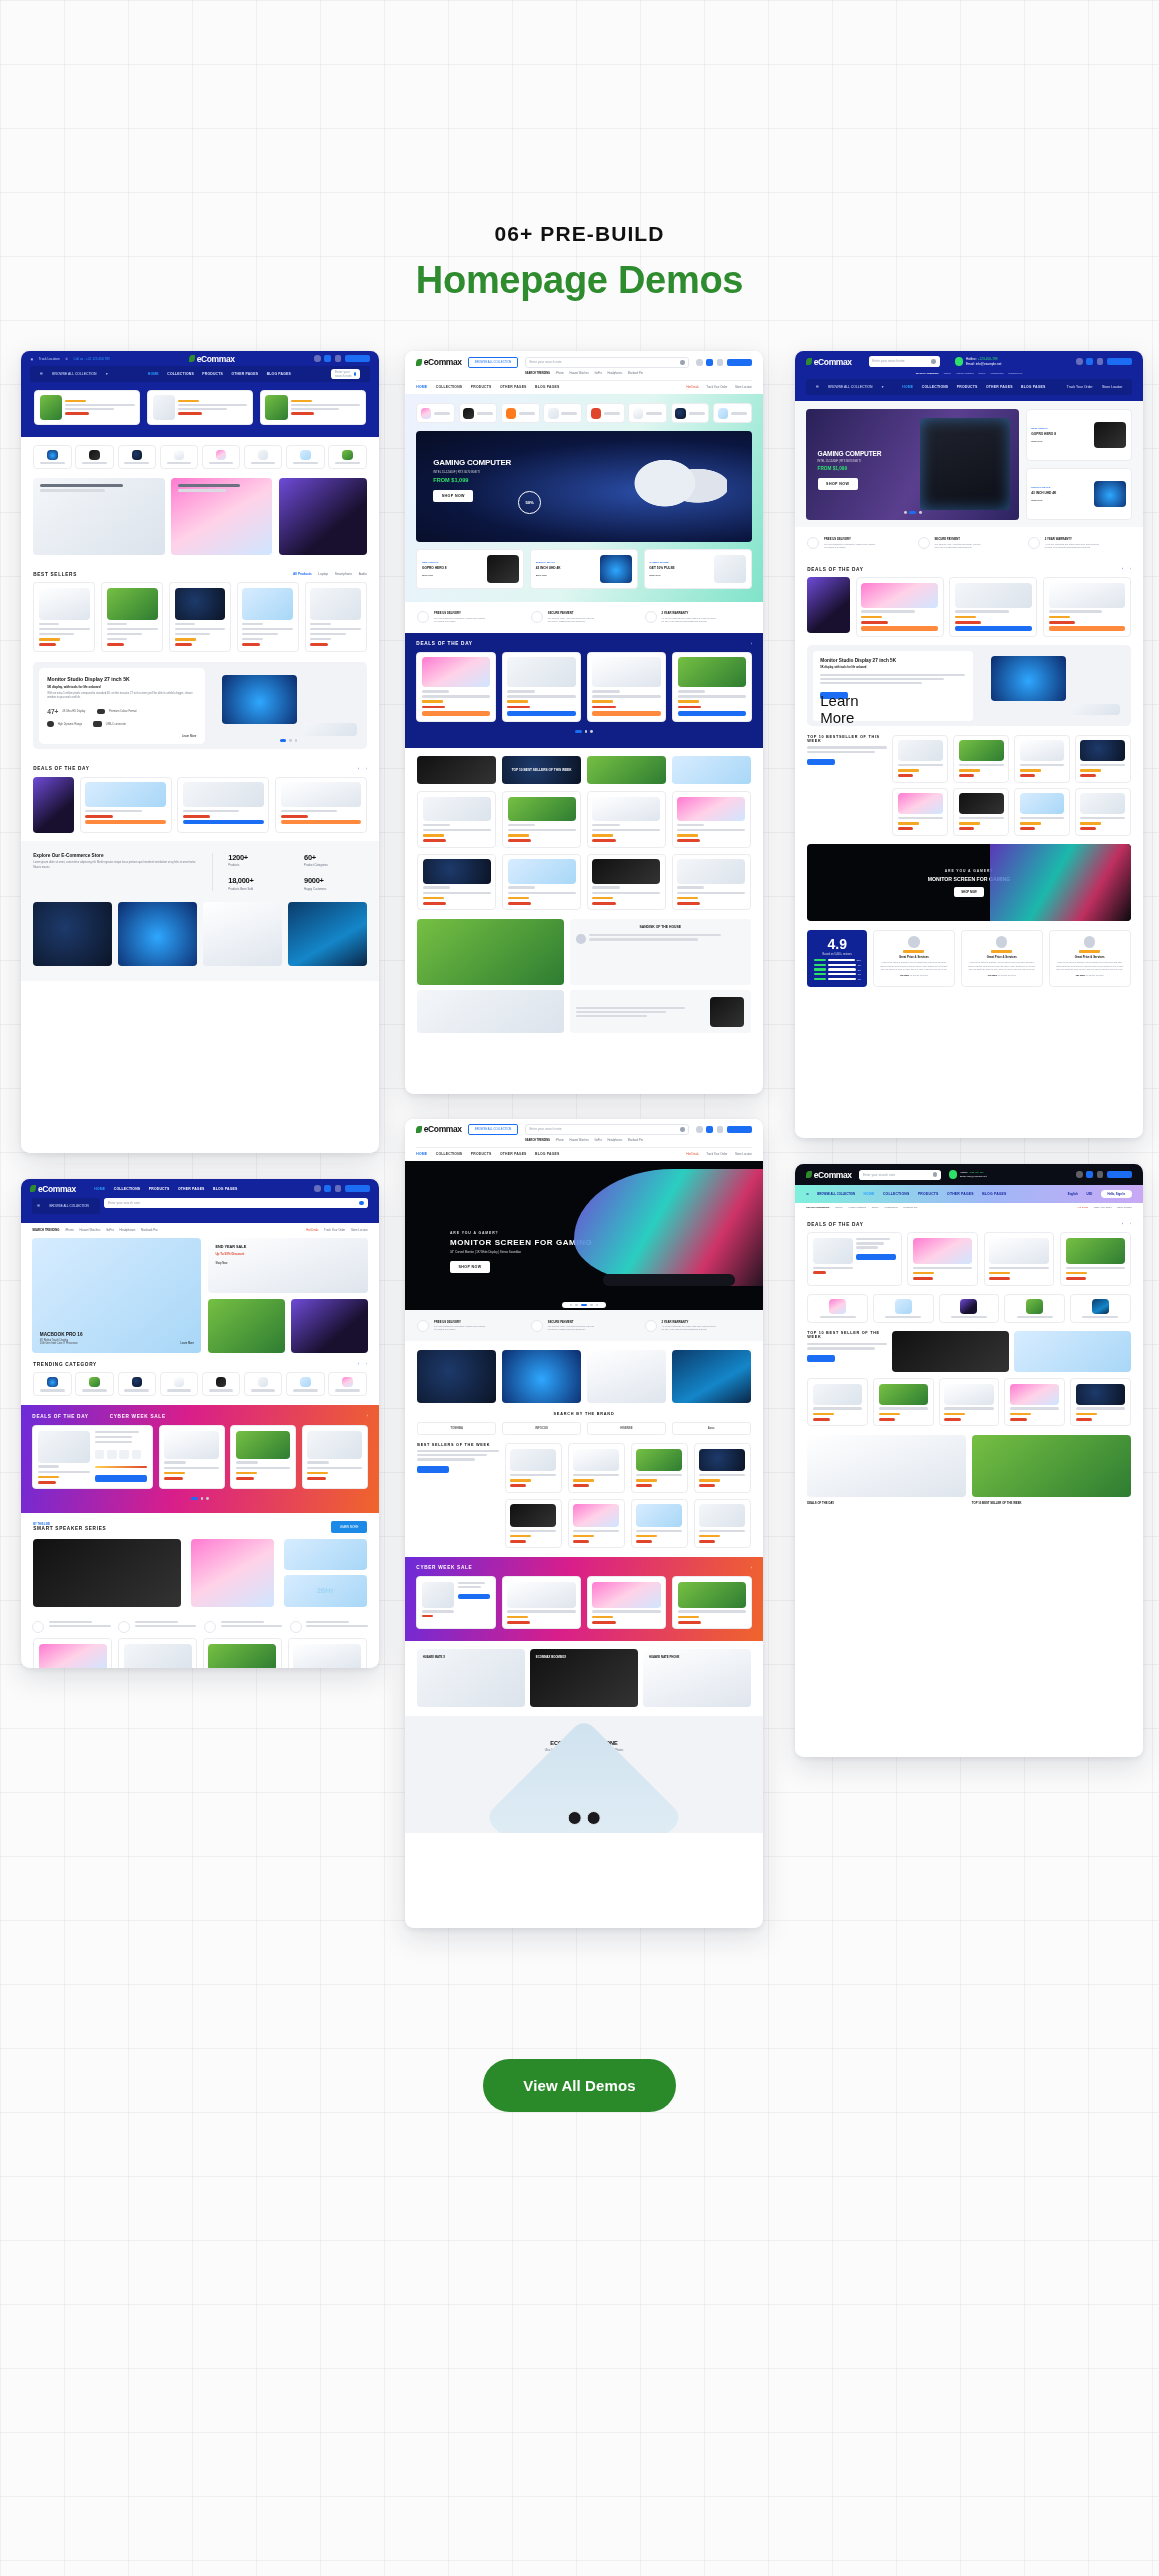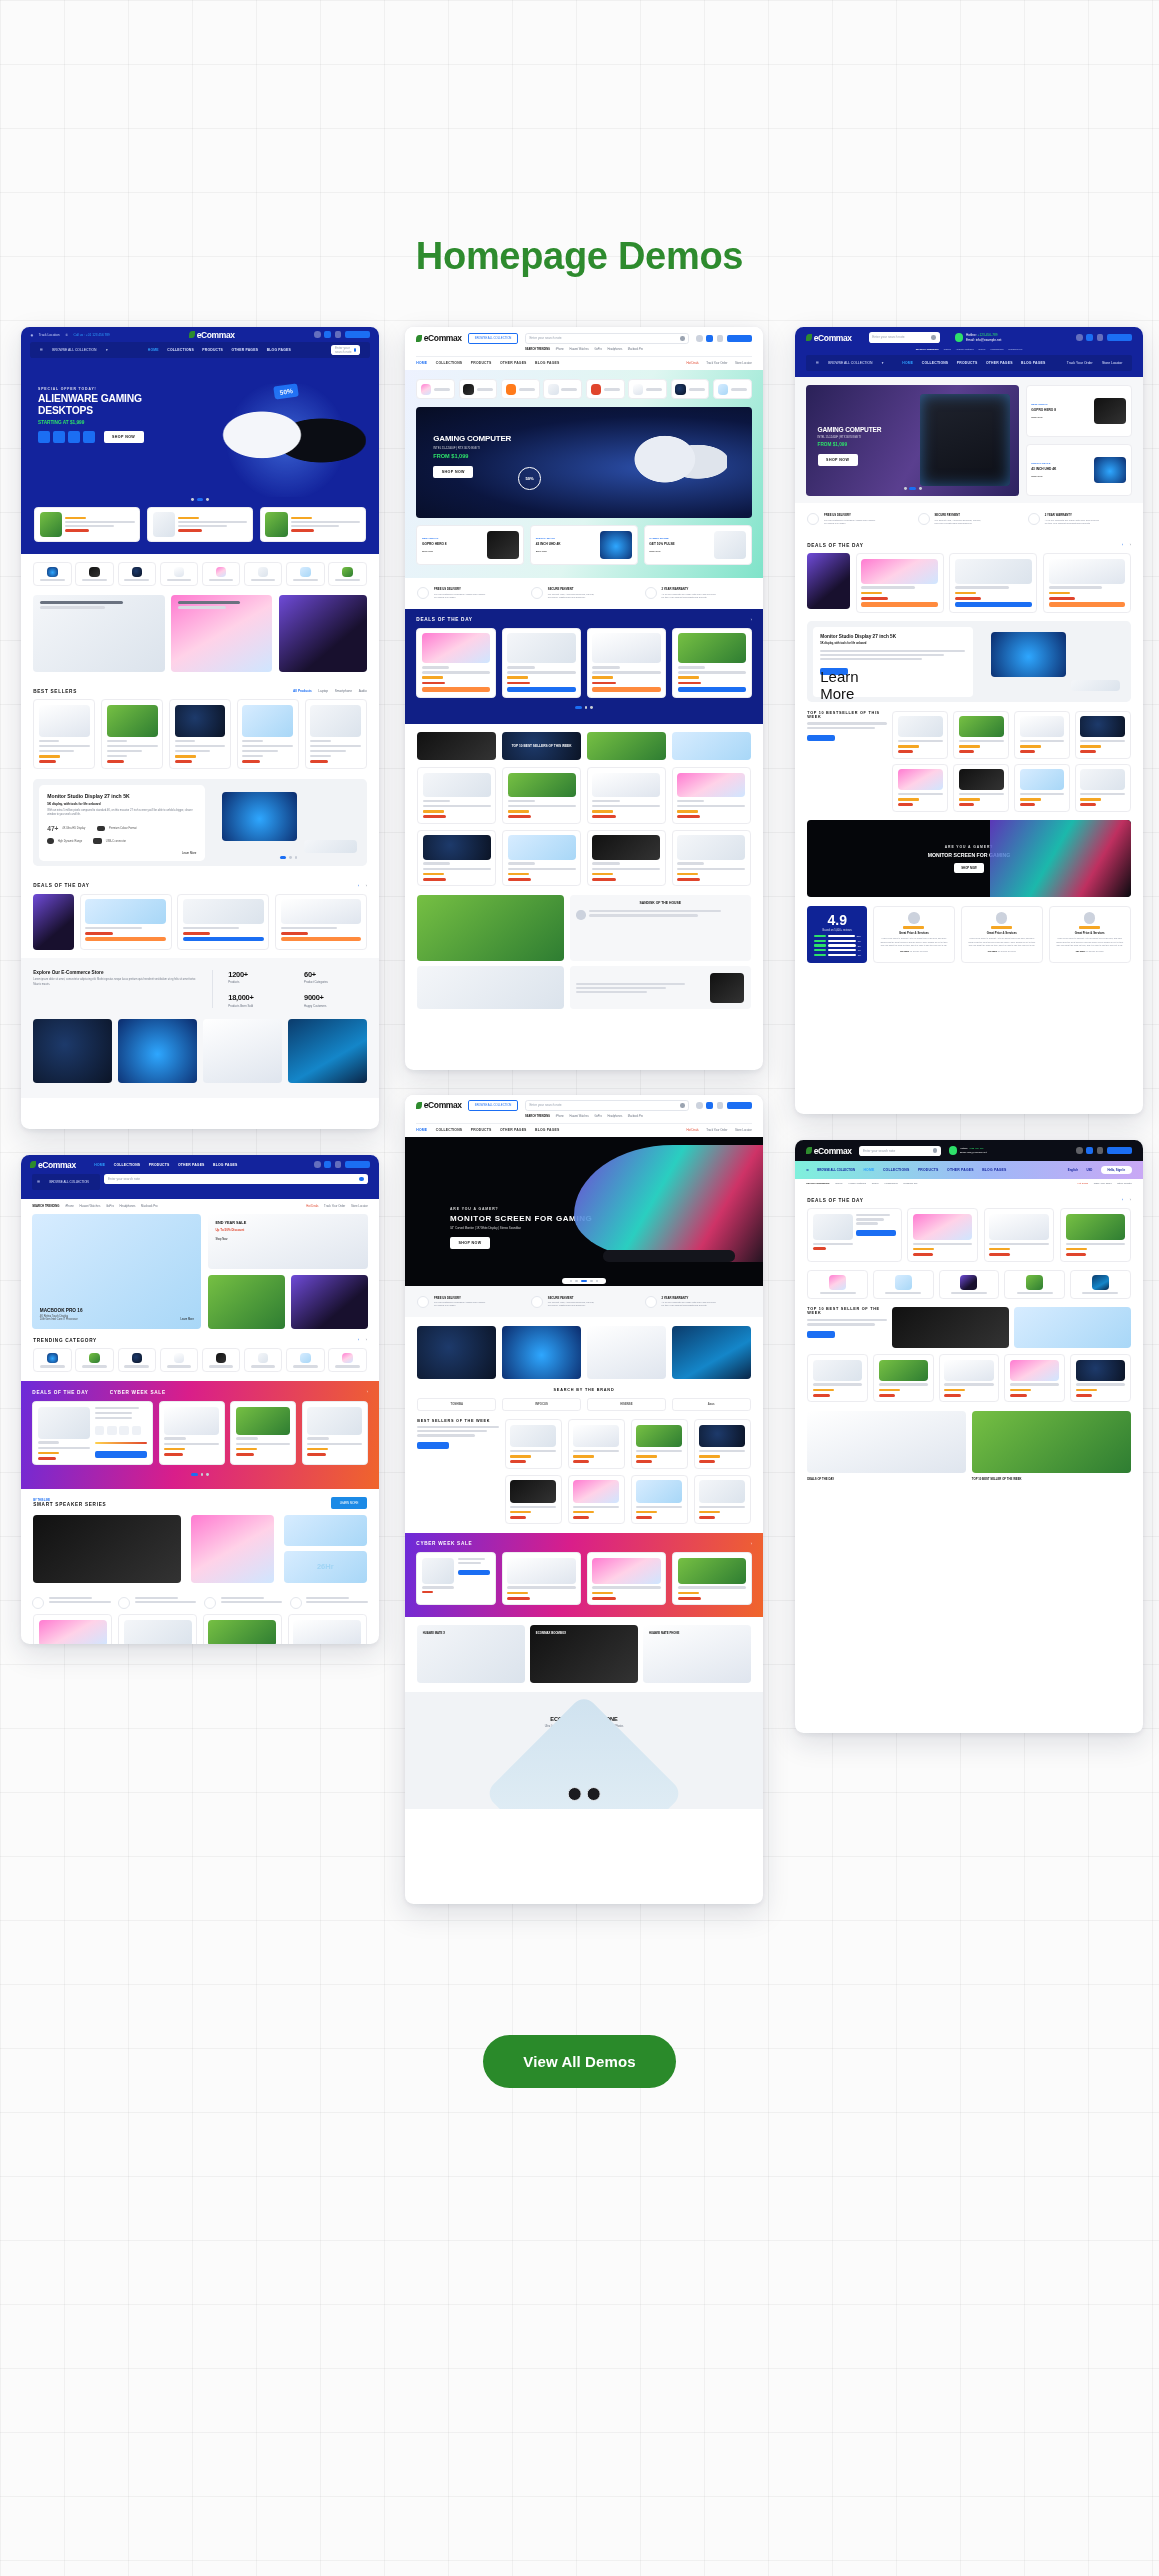--- a/index.html
+++ b/index.html
@@ -159,20 +159,21 @@
     background:#2a8a2a; color:#fff; border:none;
     font-family:"Liberation Sans", sans-serif;
     font-size:15px; font-weight:600; letter-spacing:0.1px;
     padding:18px 40px; border-radius:28px; cursor:pointer;
   }
 </style>
 </head>
 <body>
 
 <div class="page-head">
+  <div class="eyebrow">06+ PRE-BUILD</div>
   <div class="main-title">Homepage Demos</div>
 </div>
 
 <div class="gallery">
 
   <div class="shot col1" style="top:0; height:802px;">
 
     <div class="navy">
       <div class="topbar" style="color:#cfd8ff;">
         <span>◉</span>
@@ -206,42 +207,20 @@
             <span>BLOG PAGES</span>
           </span>
           <span style="flex:1"></span>
           <span class="search-pill" style="max-width:90px;">
             <span>Enter your search note</span>
             <i class="ico round" style="width:4.7px;height:4.7px;"></i>
           </span>
         </div>
       </div>
 
-      <div class="hero" style="height:141px; padding:21px 0 0 17px; color:#fff;">
-        <div class="kicker">SPECIAL OFFER TODAY!</div>
-        <div class="h1" style="max-width:132px;">ALIENWARE GAMING DESKTOPS</div>
-        <div class="price" style="font-size:4.7px">STARTING AT $1,999</div>
-        <div style="display:flex;gap:2.8px;align-items:center;margin-top:5.6px;">
-          <i style="width:12.2px;height:12.2px;background:#1b6ef3;border-radius:1.9px;display:block"></i>
-          <i style="width:12.2px;height:12.2px;background:#1b6ef3;border-radius:1.9px;display:block"></i>
-          <i style="width:12.2px;height:12.2px;background:#1b6ef3;border-radius:1.9px;display:block"></i>
-          <i style="width:12.2px;height:12.2px;background:#1b6ef3;border-radius:1.9px;display:block"></i>
-          <span class="cta" style="margin-top:0;margin-left:5.6px">SHOP NOW</span>
-        </div>
-        <div class="badge50" style="right:81px; top:19px;"><span>50%</span></div>
-        <div style="position:absolute;right:13px;bottom:9.4px;width:160px;height:113px;border-radius:5.6px;
-                    background:radial-gradient(ellipse at 35% 45%,#f4f6fa 0 26%,transparent 27%),
-                               radial-gradient(ellipse at 72% 50%,#0b0d14 0 27%,transparent 28%),
-                               radial-gradient(circle at 50% 50%, rgba(90,150,255,.55), transparent 62%);"></div>
-        <div class="dots" style="position:absolute;left:0;right:0;bottom:1.9px;">
-          <i></i>
-            <i class="on"></i>
-            <i></i>
-        </div>
-      </div>
 
       <div style="display:flex; gap:6.6px; padding:0 13px 11.3px;">
         <div class="card" style="flex:1; flex-direction:row; align-items:center;">
           <div class="ph p9" style="width:22.6px;height:24.5px;flex:none"></div>
           <div style="flex:1;display:flex;flex-direction:column;gap:1.9px">
             <div class="stars"></div>
             <div class="ln w100"></div>
               <div class="ln w70"></div>
               <div class="ln price"></div>
           </div>

